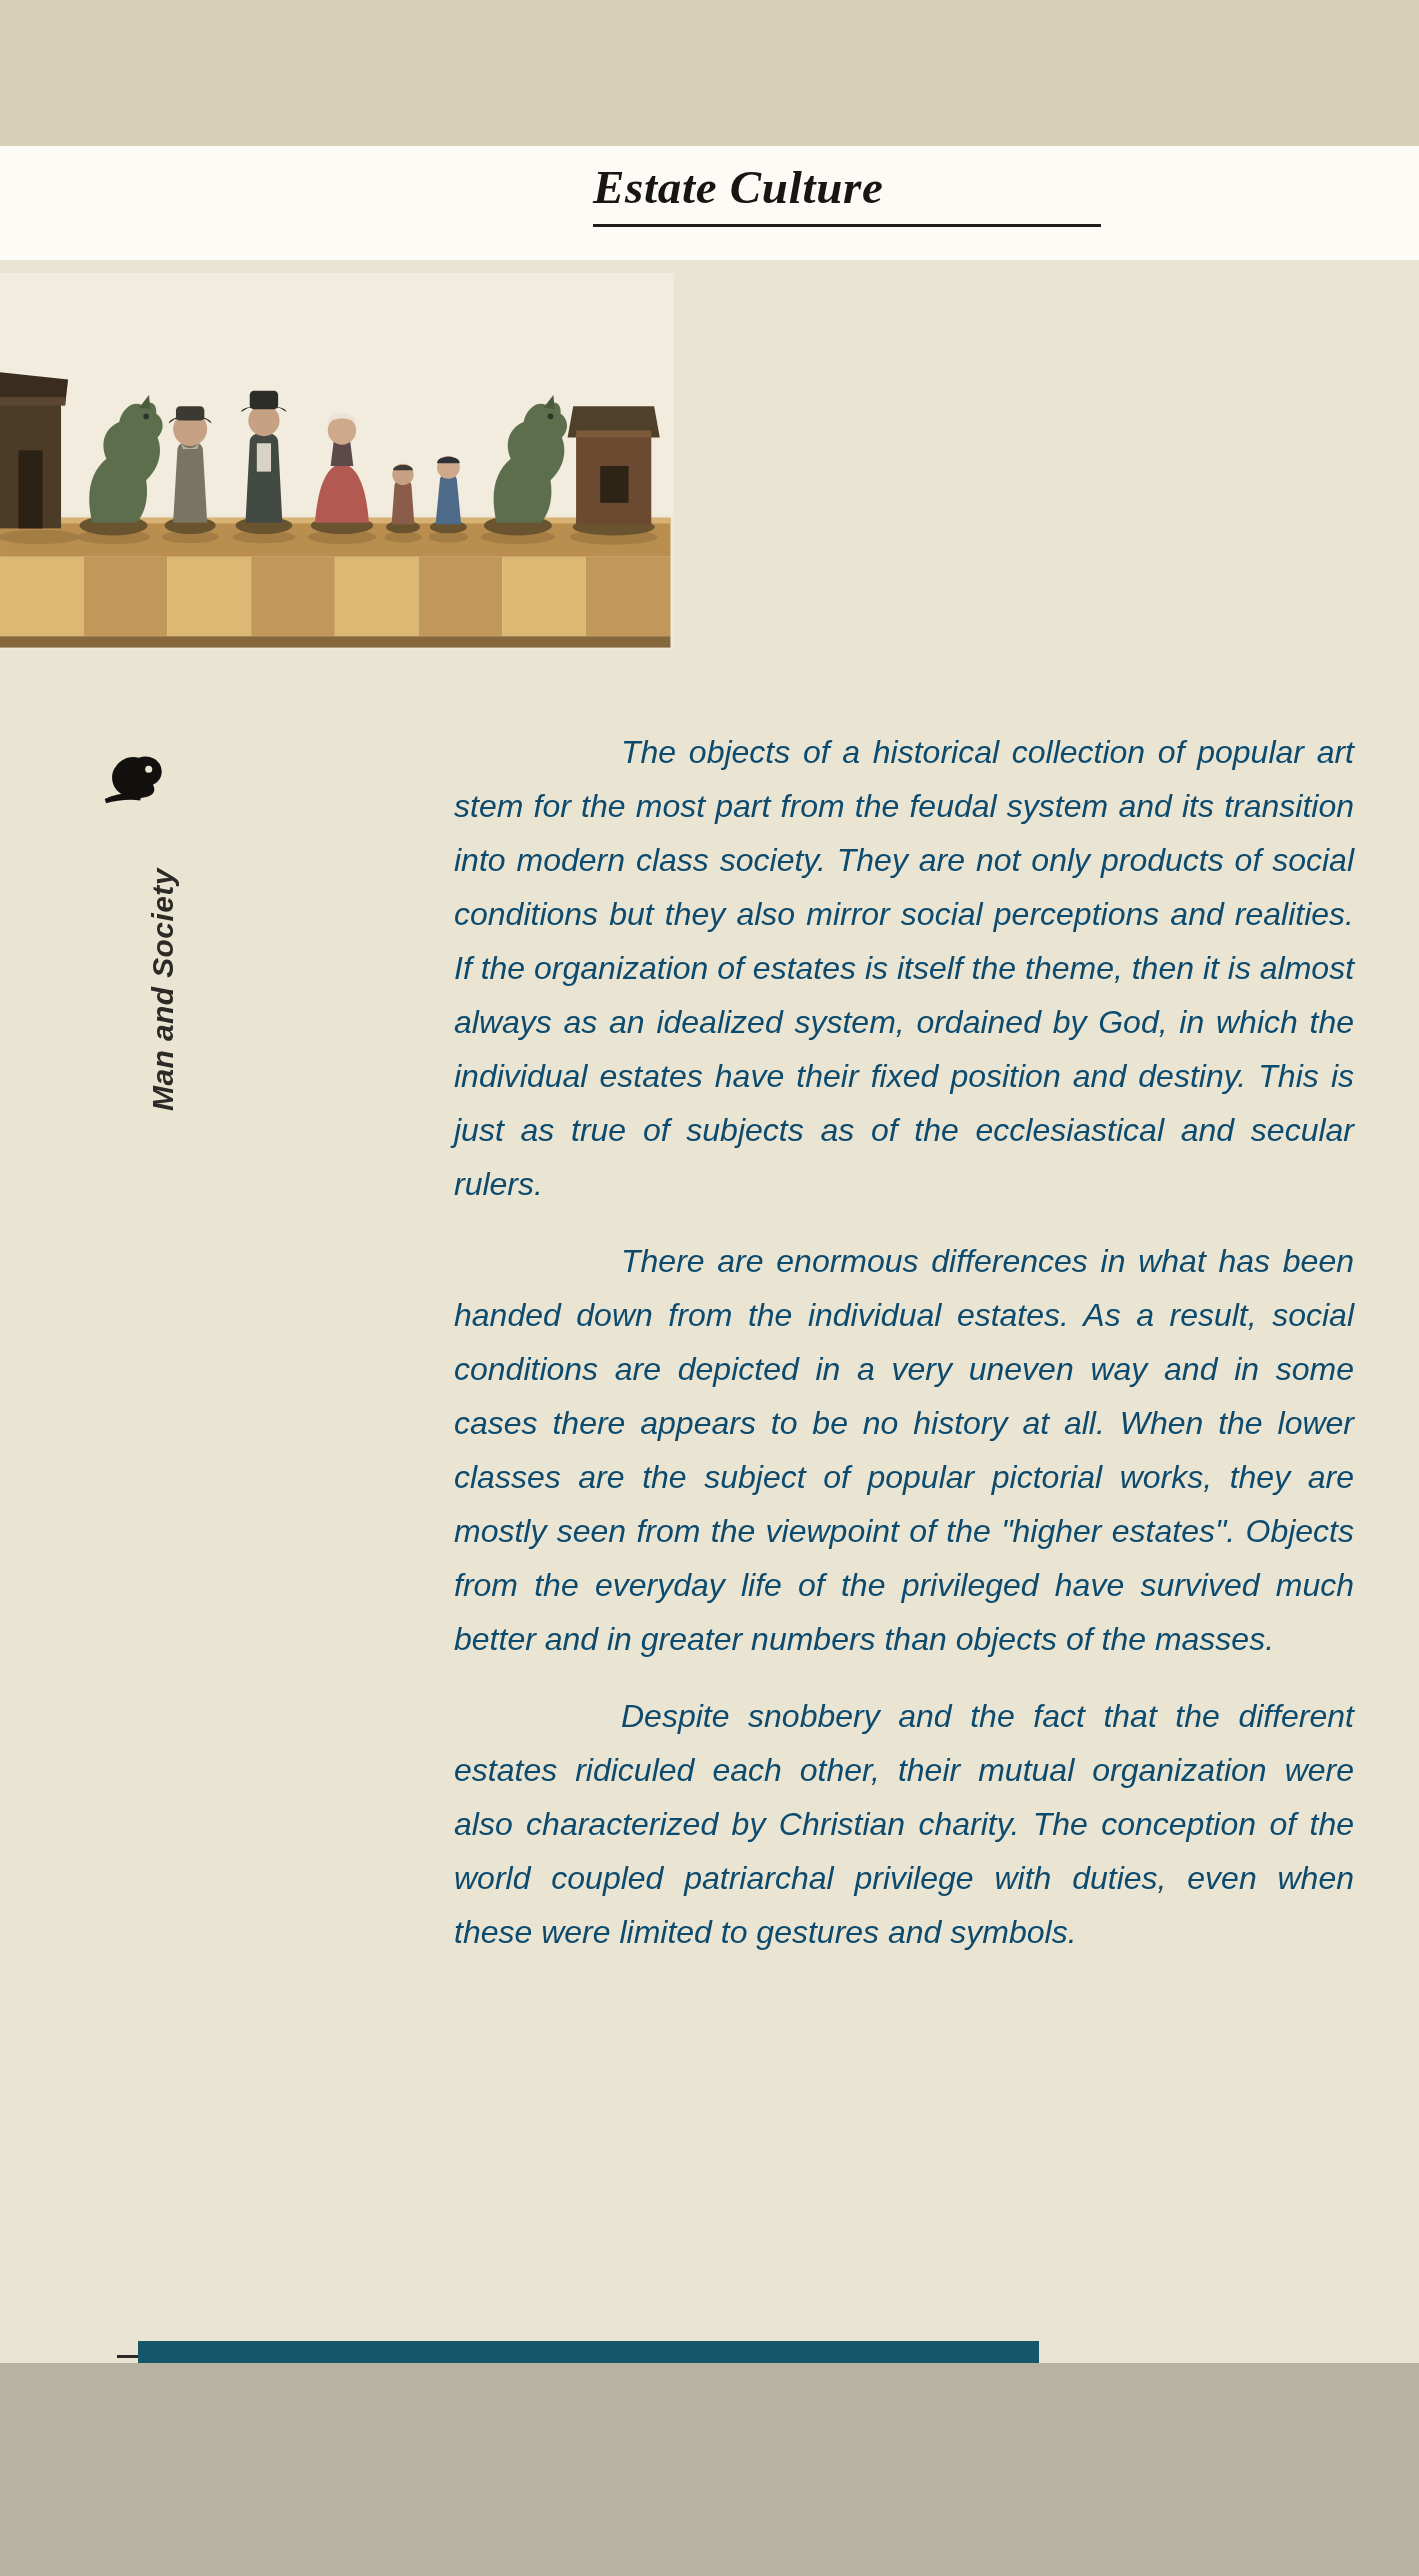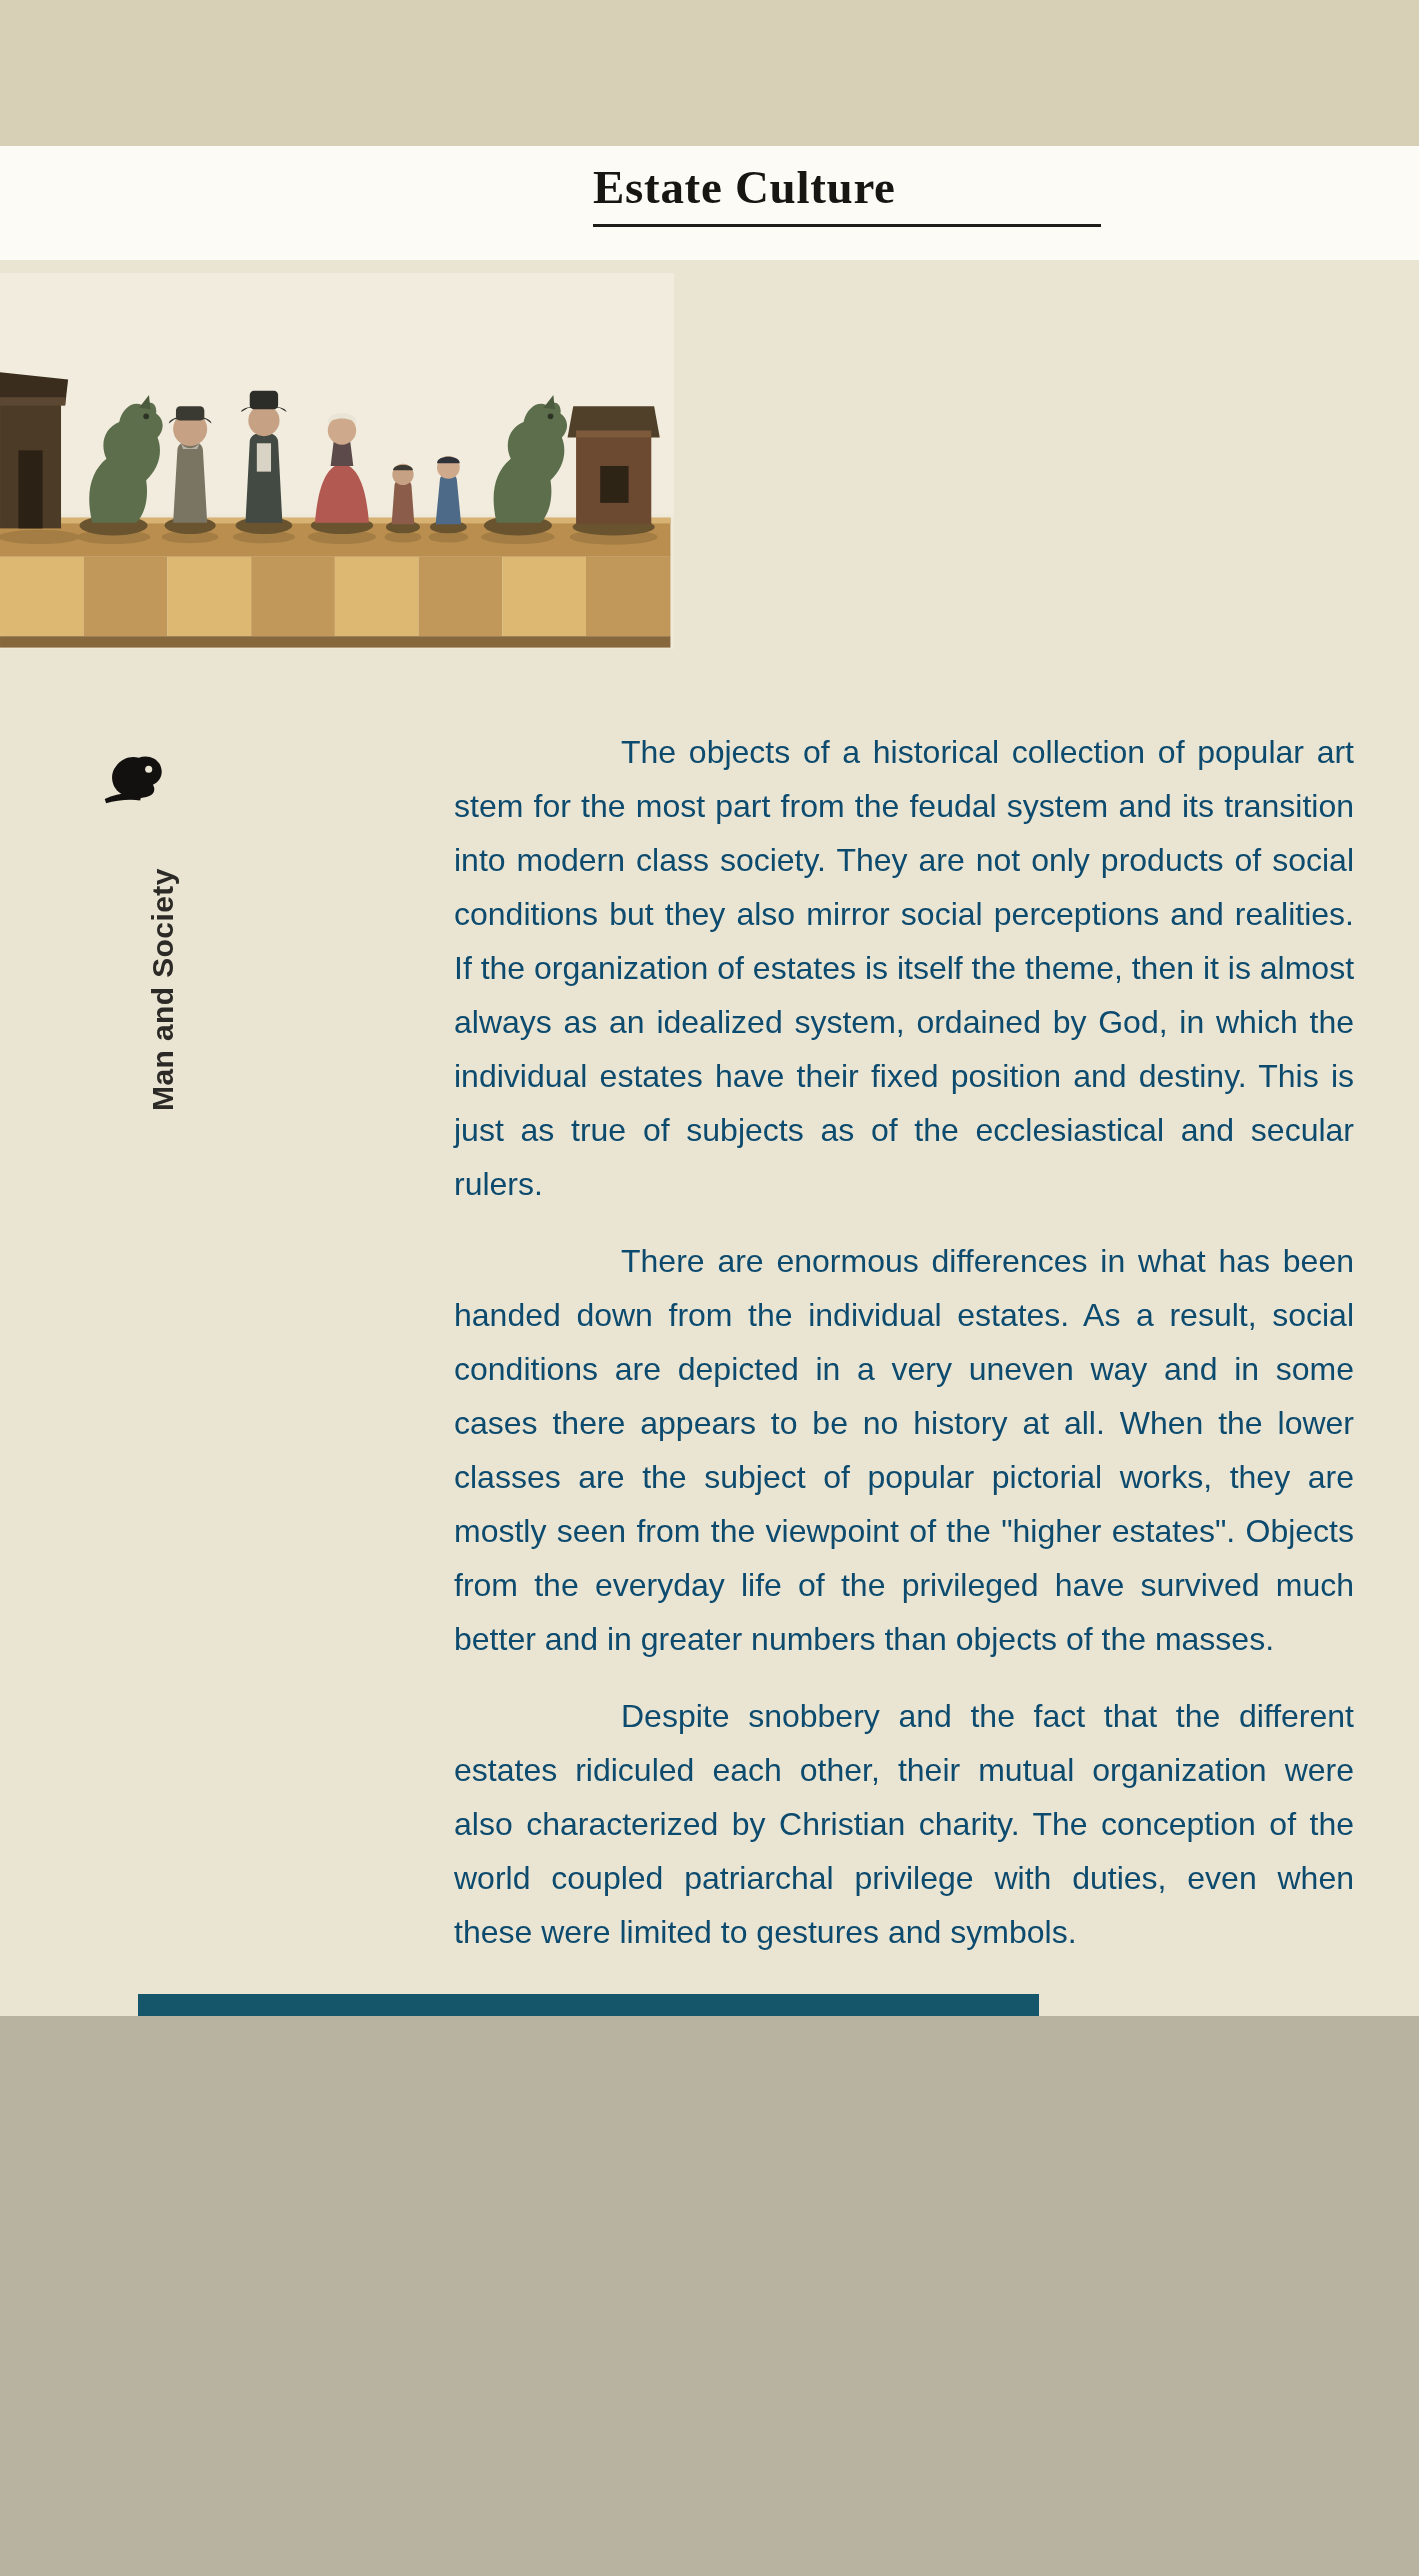--- a/index.html
+++ b/index.html
@@ -1,23 +1,24 @@
 <!DOCTYPE html>
 <html style="font-size:11.4px"><head>
 <meta charset="utf-8">
 <style>
   html,body{margin:0;padding:0;}
   body{background:#b8b2a0;}
   .page{
     position:relative;
-    width:1420px;height:2016px;
+    width:1420px;height:2363px;
     background:#eae4d3;
     overflow:hidden;
     font-family:"Liberation Sans", sans-serif;
     color:#2e2d29;
+    font-style:italic;
   }
   
   .top-band{
     position:absolute;left:0;top:0;width:1420px;height:146px;
     background:#d7cfb6;
   }
   
   .title-band{
     position:absolute;left:0;top:146px;width:1420px;height:114px;
     background:#fcfbf6;

